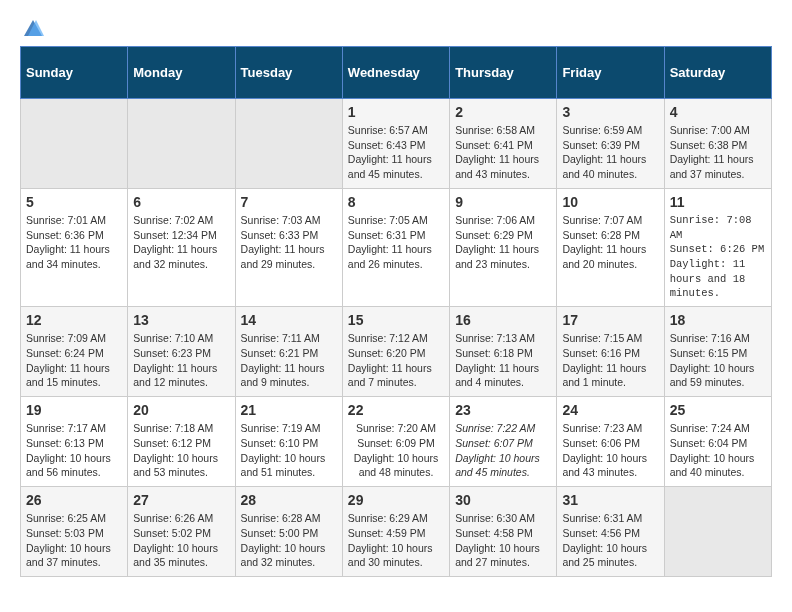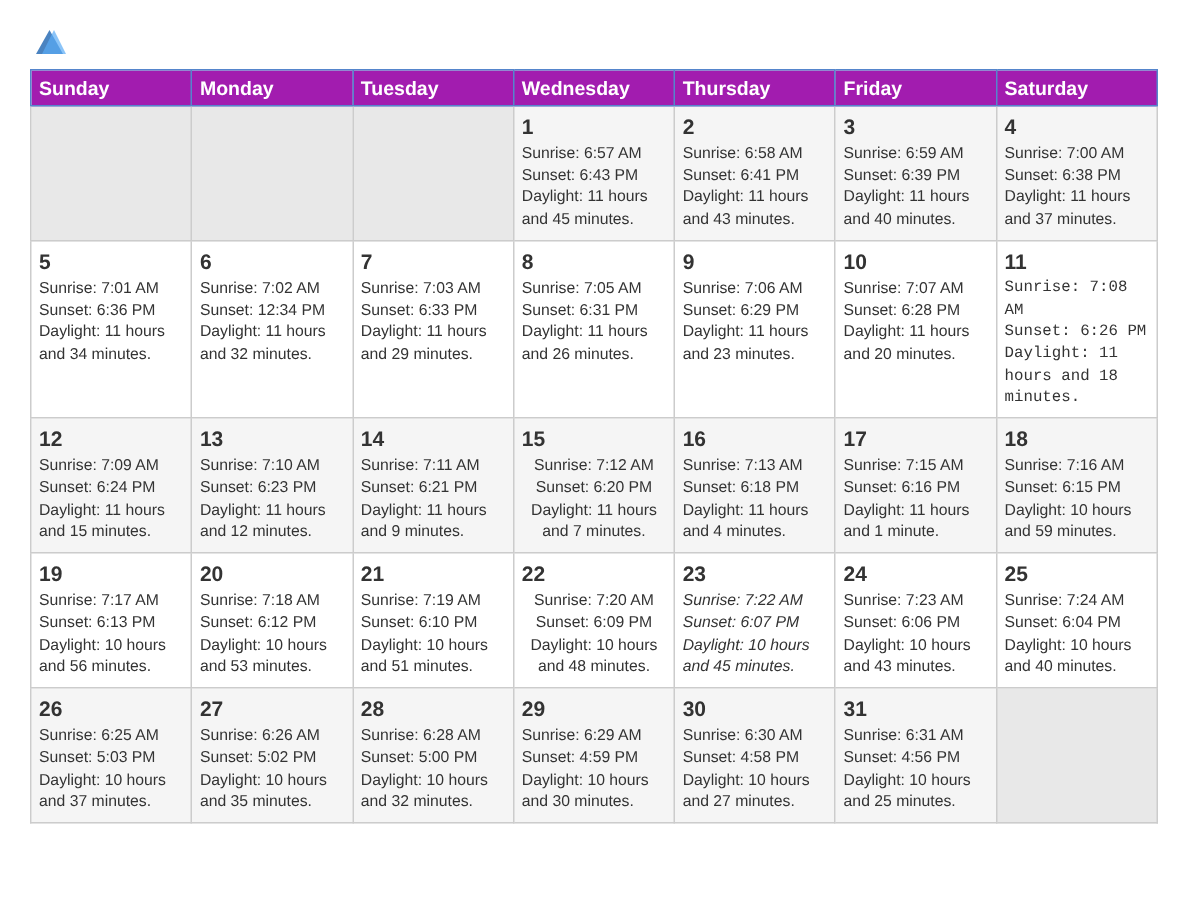--- a/index.html
+++ b/index.html
@@ -34,24 +34,24 @@
     .subtitle {
       font-size: 16px;
       color: #444;
     }
     table {
       width: 100%;
       border-collapse: collapse;
       table-layout: fixed;
     }
     thead tr th {
-      background-color: #a21caf;
+      background-color: #0c4a6e;
       color: #fff;
       text-align: left;
-      padding: 4px 5px;
+      padding: 18px 5px;
       font-size: 13px;
       border: 1px solid #5585cc;
     }
     tbody tr td {
       border: 1px solid #ccc;
       vertical-align: top;
       padding: 5px;
       font-size: 10.5px;
       color: #333;
       height: 90px;
@@ -197,21 +197,21 @@
 Daylight: 11 hours and 12 minutes.</div>
         </td>
         <td>
           <span class="day-number">14</span>
           <div class="day-info" style="white-space: pre-line;">Sunrise: 7:11 AM
 Sunset: 6:21 PM
 Daylight: 11 hours and 9 minutes.</div>
         </td>
         <td>
           <span class="day-number">15</span>
-          <div class="day-info" style="white-space: pre-line; text-align: center;">Sunrise: 7:12 AM
+          <div class="day-info" style="white-space: pre-line;">Sunrise: 7:12 AM
 Sunset: 6:20 PM
 Daylight: 11 hours and 7 minutes.</div>
         </td>
         <td>
           <span class="day-number">16</span>
           <div class="day-info" style="white-space: pre-line;">Sunrise: 7:13 AM
 Sunset: 6:18 PM
 Daylight: 11 hours and 4 minutes.</div>
         </td>
         <td>

